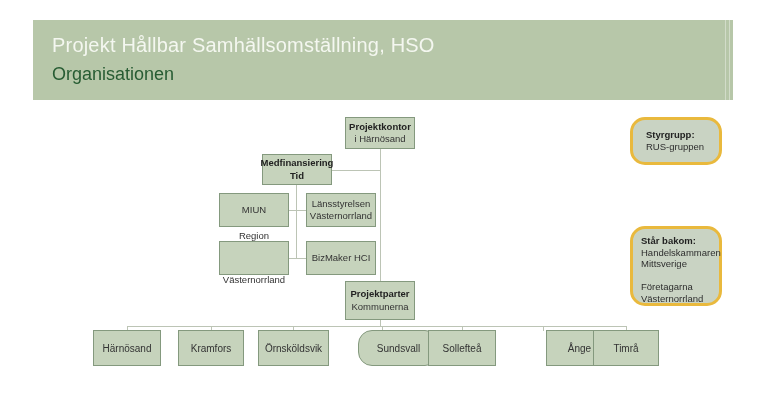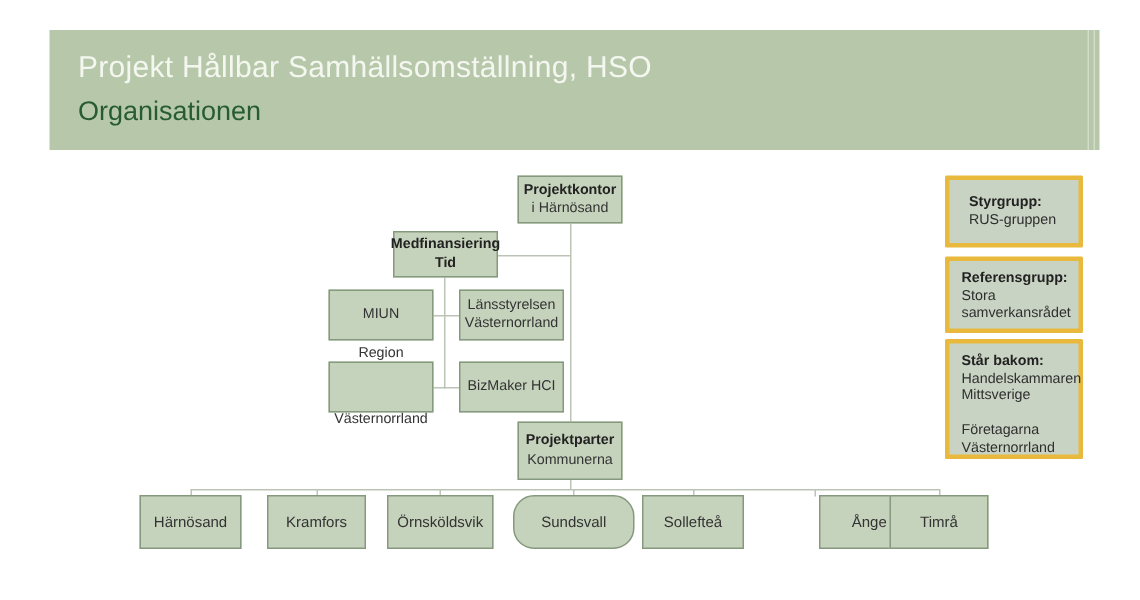--- a/index.html
+++ b/index.html
@@ -39,27 +39,27 @@
   .node .b{font-weight:bold;color:#222;}
   .n-projektkontor{left:345px;top:117px;width:70px;height:32px;}
   .n-medfinansiering{left:262px;top:154px;width:70px;height:31px;}
   .n-miun{left:219px;top:193px;width:70px;height:34px;}
   .n-lansstyrelsen{left:306px;top:193px;width:70px;height:34px;}
   .n-region{left:219px;top:241px;width:70px;height:34px;gap:32px;}
   .n-bizmaker{left:306px;top:241px;width:70px;height:34px;}
   .n-projektparter{left:345px;top:281px;width:70px;height:39px;}
   .muni{top:330px;height:36px;font-size:10px;}
   .n-m1{left:93px;width:68px;} .n-m2{left:178px;width:66px;} .n-m3{left:258px;width:71px;}
-  .n-m4{left:342px;width:81px;border-radius:14px;} .n-m5{left:428px;width:68px;} .n-m6{left:510px;width:67px;margin-left:36px;}
+  .n-m4{left:358px;width:81px;border-radius:14px;} .n-m5{left:428px;width:68px;} .n-m6{left:510px;width:67px;margin-left:36px;}
   .n-m7{left:593px;width:66px;}
 
   
   .panel{
     position:absolute;left:630px;width:92px;background:#c9d3c3;
-    border:3px solid #e9b93d;border-radius:1px;box-sizing:border-box;
+    border:3px solid #e9b93d;border-radius:15px;box-sizing:border-box;
     padding:6px 5px 4px 8px;font-size:9.5px;color:#2e2e2e;line-height:1.22;
   }
   .panel .pt{font-weight:bold;color:#222;}
   .panel .pb{white-space:pre-line;}
   .p1{top:117px;height:48px;padding-left:13px;padding-top:9px;}
   .p2{top:171px;height:51px;}
   .p3{top:226px;height:80px;}
 </style>
 </head>
 <body>
@@ -141,25 +141,20 @@
   </div>
   <div class="node muni n-m7">
     <div>Timrå</div>
   </div>
 
   <aside class="panel p1">
     <div class="pt">Styrgrupp:</div>
     <div class="pb">RUS-gruppen</div>
   </aside>
 
-  <aside class="panel p2">
-    <div class="pt">Referensgrupp:</div>
-    <div class="pb">Stora
-samverkansrådet</div>
-  </aside>
 
   <aside class="panel p3">
     <div class="pt">Står bakom:</div>
     <div class="pb">Handelskammaren
 Mittsverige
 
 Företagarna
 Västernorrland</div>
   </aside>
 

